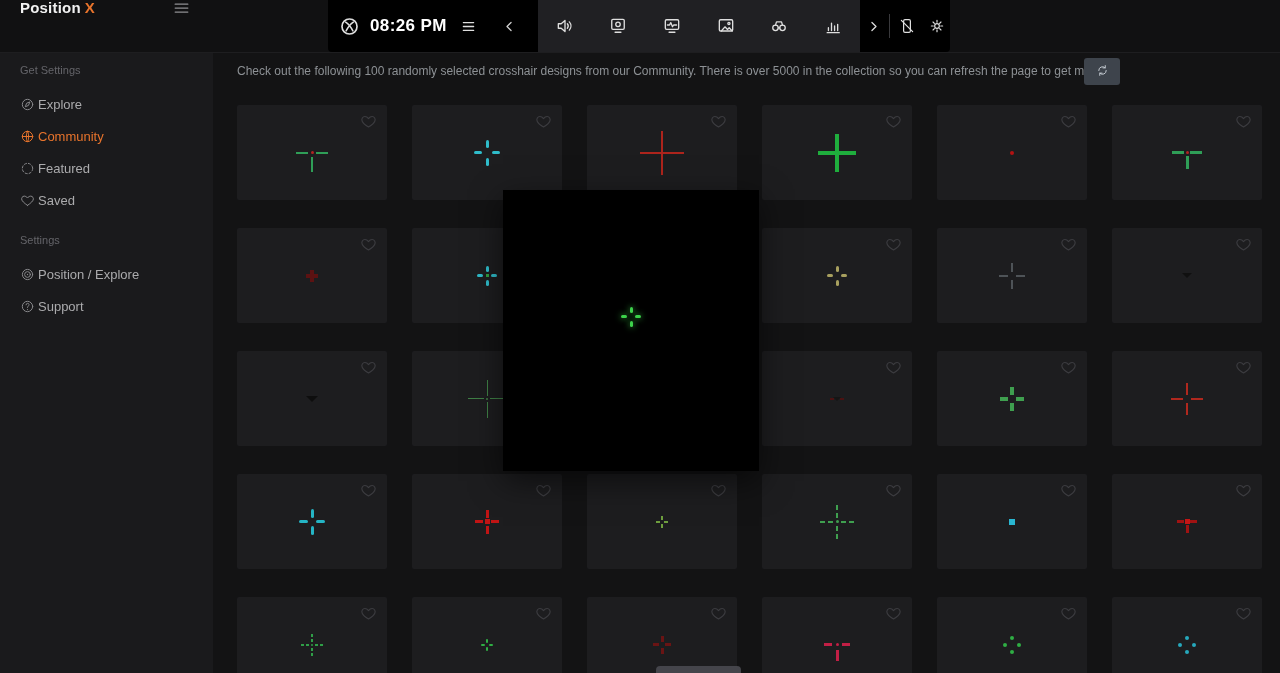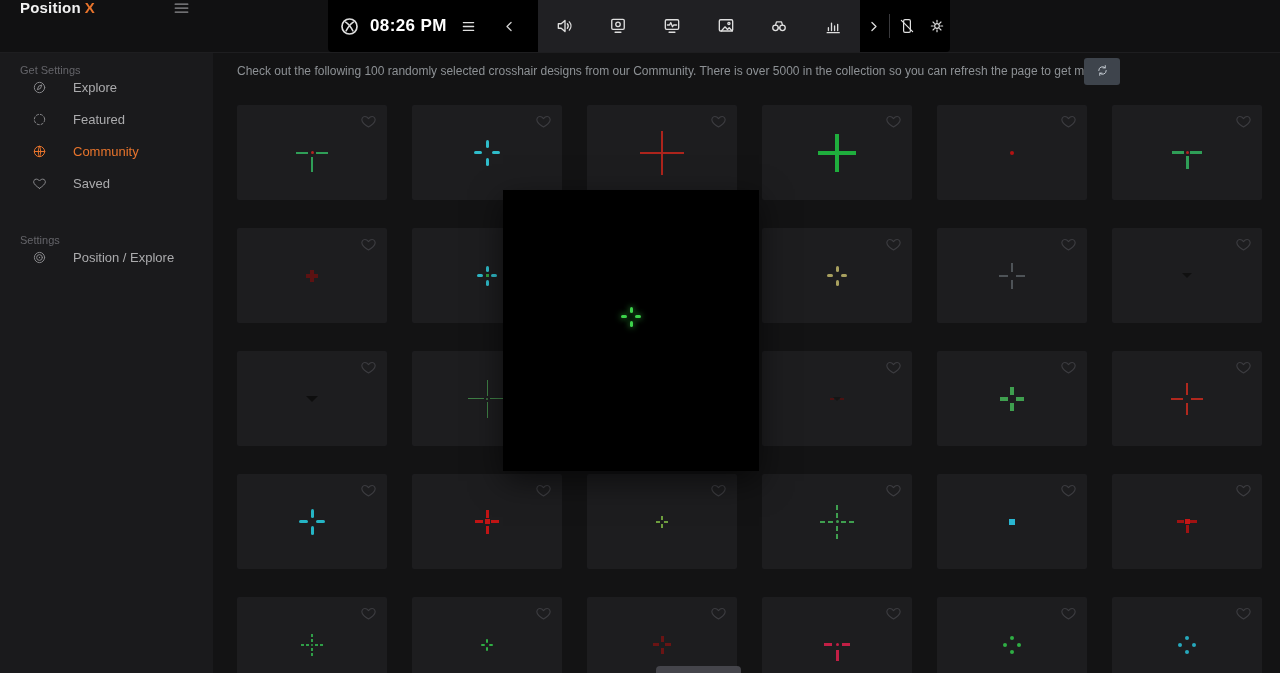--- a/index.html
+++ b/index.html
@@ -21,21 +21,21 @@
   .gb-left .chev{margin-left:24px;color:#cfcfcf}
   .gb-mid{width:322px;background:#202023;display:flex;align-items:center;justify-content:space-around}
   .gb-right{width:90px;background:#000;display:flex;align-items:center;padding-left:6px;box-sizing:border-box}
   .gb-divider{width:1px;height:24px;background:#39393c;margin:0 8px}
   .gb-right .gb-iconbtn + .gb-iconbtn{margin-left:12px}
   
   .sidebar{position:absolute;left:0;top:52px;width:213px;bottom:0;background:#1a1a1c;z-index:4}
   #sidebar-sections{padding-top:8px}
   .side-label{height:20px;line-height:20px;margin-left:20px;font-size:11px;color:#646469}
   .side-item + .side-label{margin-top:22px}
-  .side-item{display:flex;align-items:flex-start;height:32px;padding-left:32px;gap:26px;font-size:13px;color:#ababad;cursor:pointer;white-space:nowrap}
+  .side-item{display:flex;align-items:flex-end;height:32px;padding-left:20px;gap:3px;font-size:13px;color:#ababad;cursor:pointer;white-space:nowrap}
   .side-item .icon{width:15px;height:15px;display:inline-flex;color:#87878a}
   .side-item.active{color:#e8742c}
   .side-item.active .icon{color:#e8742c}
   
   .main{position:absolute;left:213px;top:52px;right:0;bottom:0;background:#131314;overflow:hidden}
   .desc{position:absolute;left:24px;top:12px;font-size:12px;color:#8d9195;white-space:nowrap}
   .refresh-btn{position:absolute;left:871px;top:6px;width:36px;height:27px;background:#3e444c;border:none;border-radius:3px;display:flex;align-items:center;justify-content:center;color:#c3c9d0;cursor:pointer;padding:0}
   .cards{position:absolute;left:24px;top:53px;display:grid;grid-template-columns:repeat(6,150px);column-gap:25px;row-gap:28px}
   .card{position:relative;width:150px;height:95px;background:#1d1d1f;border-radius:2px;cursor:pointer}
   .heart{position:absolute;top:8px;right:10px;width:17px;height:17px;color:#3c3c40;display:inline-flex}
@@ -152,55 +152,65 @@
       <div class="side-label">Get Settings</div>
       <div class="side-item">
         <span class="icon">
           <svg width="15" height="15" viewBox="0 0 24 24" fill="none" stroke="currentColor" stroke-width="1.6" stroke-linecap="round" stroke-linejoin="round">
             <circle cx="12" cy="12" r="8.3"></circle>
             <path d="M15.6 8.4l-2.1 5.1-5.1 2.1 2.1-5.1z"></path>
           </svg>
         </span>
         <span>Explore</span>
       </div>
-      <div class="side-item">
-        <span class="icon">
-          <svg width="15" height="15" viewBox="0 0 24 24" fill="none" stroke="currentColor" stroke-width="1.6" stroke-linecap="round" stroke-linejoin="round">
-            <circle cx="12" cy="12" r="8.3" stroke-dasharray="3.4 3.2"></circle>
-          </svg>
-        </span>
-        <span>Featured</span>
-      </div>
       <div class="side-item active">
         <span class="icon">
           <svg width="15" height="15" viewBox="0 0 24 24" fill="none" stroke="currentColor" stroke-width="1.6" stroke-linecap="round" stroke-linejoin="round">
             <circle cx="12" cy="12" r="8.3"></circle>
             <path d="M3.7 12h16.6M12 3.7c2.5 2.4 2.5 14.2 0 16.6-2.5-2.4-2.5-14.2 0-16.6z"></path>
           </svg>
         </span>
         <span>Community</span>
+      </div>
+      <div class="side-item">
+        <span class="icon">
+          <svg width="15" height="15" viewBox="0 0 24 24" fill="none" stroke="currentColor" stroke-width="1.6" stroke-linecap="round" stroke-linejoin="round">
+            <circle cx="12" cy="12" r="8.3" stroke-dasharray="3.4 3.2"></circle>
+          </svg>
+        </span>
+        <span>Featured</span>
       </div>
       <div class="side-item">
         <span class="icon">
           <svg width="15" height="15" viewBox="0 0 24 24" fill="none" stroke="currentColor" stroke-width="1.6" stroke-linecap="round" stroke-linejoin="round">
             <path d="M12 19.8S4.8 15.2 3.1 11.5C1.6 8.2 3.8 5 6.9 5c1.9 0 3.7 1.1 5.1 2.9C13.4 6.1 15.2 5 17.1 5c3.1 0 5.3 3.2 3.8 6.5-1.7 3.7-8.9 8.3-8.9 8.3z"></path>
           </svg>
         </span>
         <span>Saved</span>
       </div>
       <div class="side-label">Settings</div>
       <div class="side-item">
         <span class="icon">
           <svg width="15" height="15" viewBox="0 0 24 24" fill="none" stroke="currentColor" stroke-width="1.6" stroke-linecap="round" stroke-linejoin="round">
             <circle cx="12" cy="12" r="8.2"></circle>
             <circle cx="12" cy="12" r="4.6"></circle>
             <circle cx="12" cy="12" r="1.1" fill="currentColor" stroke="none"></circle>
           </svg>
         </span>
         <span>Position / Explore</span>
+      </div>
+      <div class="side-item">
+        <span class="icon">
+          <svg width="15" height="15" viewBox="0 0 24 24" fill="none" stroke="currentColor" stroke-width="1.6" stroke-linecap="round" stroke-linejoin="round">
+            <circle cx="12" cy="12" r="8.3"></circle>
+            <path d="M9.7 9.3a2.4 2.4 0 1 1 3.4 2.2c-.8.4-1.1.9-1.1 1.8v.4"></path>
+            <path d="M12 16.8h.01" stroke-width="2"></path>
+          </svg>
+        </span>
+        <span>Support</span>
       </div>
     </div>
 </div>
 
 <div class="main">
   <div class="desc">Check out the following 100 randomly selected crosshair designs from our Community. There is over 5000 in the collection so you can refresh the page to get more.</div>
   <button class="refresh-btn">
       <span><svg width="15" height="15" viewBox="0 0 24 24" fill="none" stroke="currentColor" stroke-width="1.6" stroke-linecap="round" stroke-linejoin="round">
           <path d="M6 12a6 6 0 0 1 10.2-4.3M18 12a6 6 0 0 1-10.2 4.3"></path>
           <path d="M16.4 4.2v3.6h-3.6M7.6 19.8v-3.6h3.6"></path>

